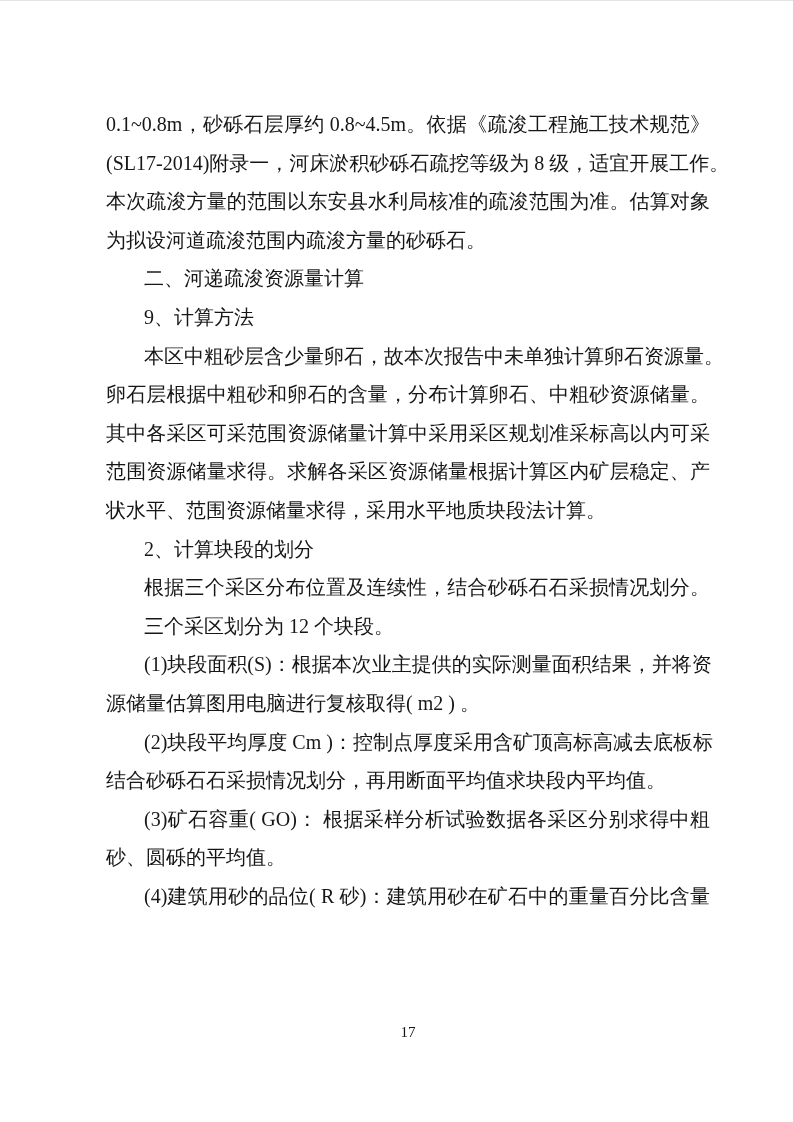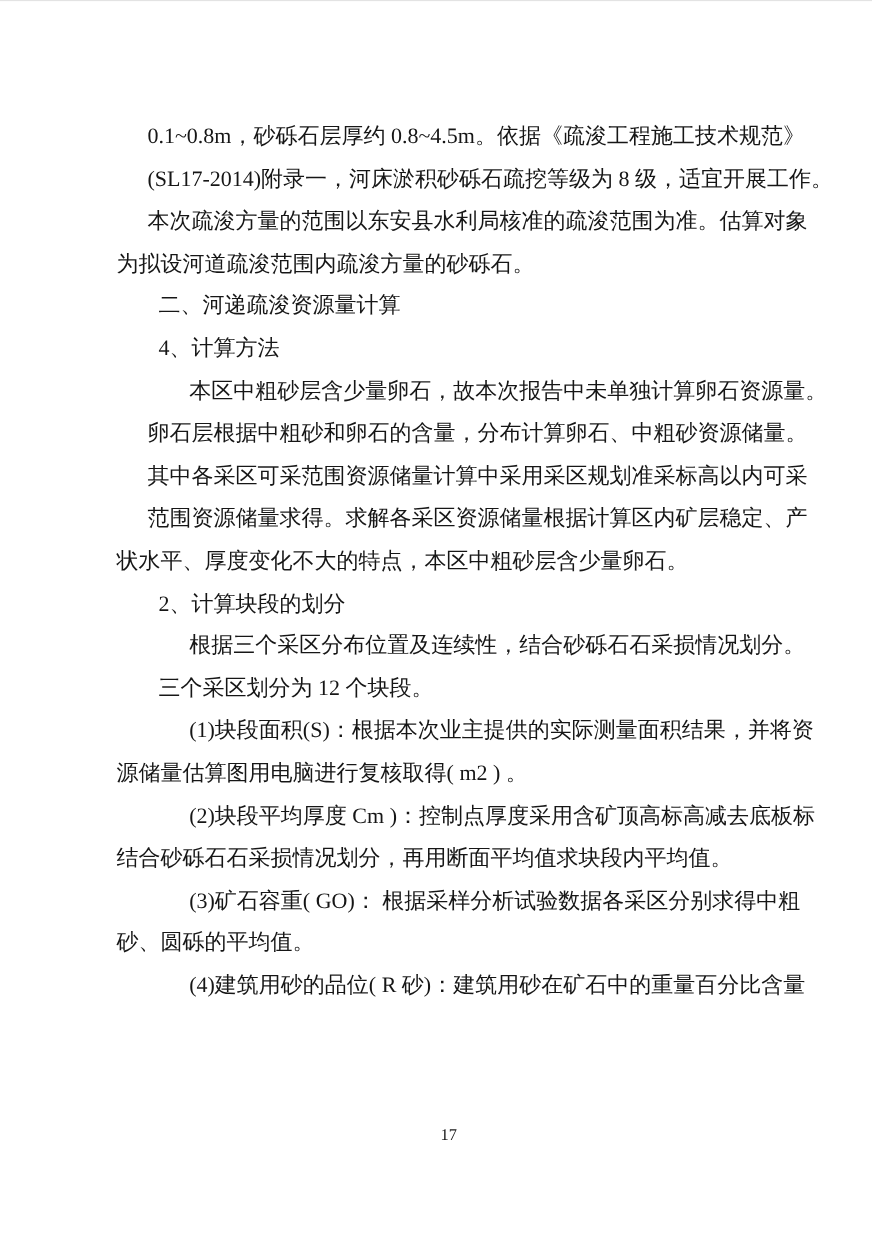--- a/index.html
+++ b/index.html
@@ -36,21 +36,20 @@
 
   .line.indent {
     padding-left: 38px;
     font-family: Liberation Serif, serif;
   }
 
   .line.justify {
     text-align: justify;
     text-align-last: justify;
     text-justify: inter-ideograph;
-    margin-left: 28px;
   }
 
   .page-number {
     position: absolute;
     left: 106px;
     top: 1020px;
     width: 604px;
     height: 22px;
     line-height: 22px;
     text-align: center;
@@ -61,26 +60,26 @@
 </head>
 <body>
 
 <div class="page">
   <div class="text-block">
       <div class="line justify">0.1~0.8m，砂砾石层厚约 0.8~4.5m。依据《疏浚工程施工技术规范》</div>
       <div class="line justify">(SL17-2014)附录一，河床淤积砂砾石疏挖等级为 8 级，适宜开展工作。</div>
       <div class="line justify">本次疏浚方量的范围以东安县水利局核准的疏浚范围为准。估算对象</div>
       <div class="line">为拟设河道疏浚范围内疏浚方量的砂砾石。</div>
       <div class="line indent">二、河递疏浚资源量计算</div>
-      <div class="line indent">4、计算方法</div>
+      <div class="line indent">9、计算方法</div>
       <div class="line indent justify">本区中粗砂层含少量卵石，故本次报告中未单独计算卵石资源量。</div>
       <div class="line justify">卵石层根据中粗砂和卵石的含量，分布计算卵石、中粗砂资源储量。</div>
       <div class="line justify">其中各采区可采范围资源储量计算中采用采区规划准采标高以内可采</div>
       <div class="line justify">范围资源储量求得。求解各采区资源储量根据计算区内矿层稳定、产</div>
-      <div class="line">状水平、厚度变化不大的特点，本区中粗砂层含少量卵石。</div>
+      <div class="line">状水平、范围资源储量求得，采用水平地质块段法计算。</div>
       <div class="line indent">2、计算块段的划分</div>
       <div class="line indent justify">根据三个采区分布位置及连续性，结合砂砾石石采损情况划分。</div>
       <div class="line indent">三个采区划分为 12 个块段。</div>
       <div class="line indent justify">(1)块段面积(S)：根据本次业主提供的实际测量面积结果，并将资</div>
       <div class="line">源储量估算图用电脑进行复核取得( m2 ) 。</div>
       <div class="line indent justify">(2)块段平均厚度 Cm )：控制点厚度采用含矿顶高标高减去底板标</div>
       <div class="line">结合砂砾石石采损情况划分，再用断面平均值求块段内平均值。</div>
       <div class="line indent justify">(3)矿石容重( GO)： 根据采样分析试验数据各采区分别求得中粗</div>
       <div class="line">砂、圆砾的平均值。</div>
       <div class="line indent justify">(4)建筑用砂的品位( R 砂)：建筑用砂在矿石中的重量百分比含量</div>

